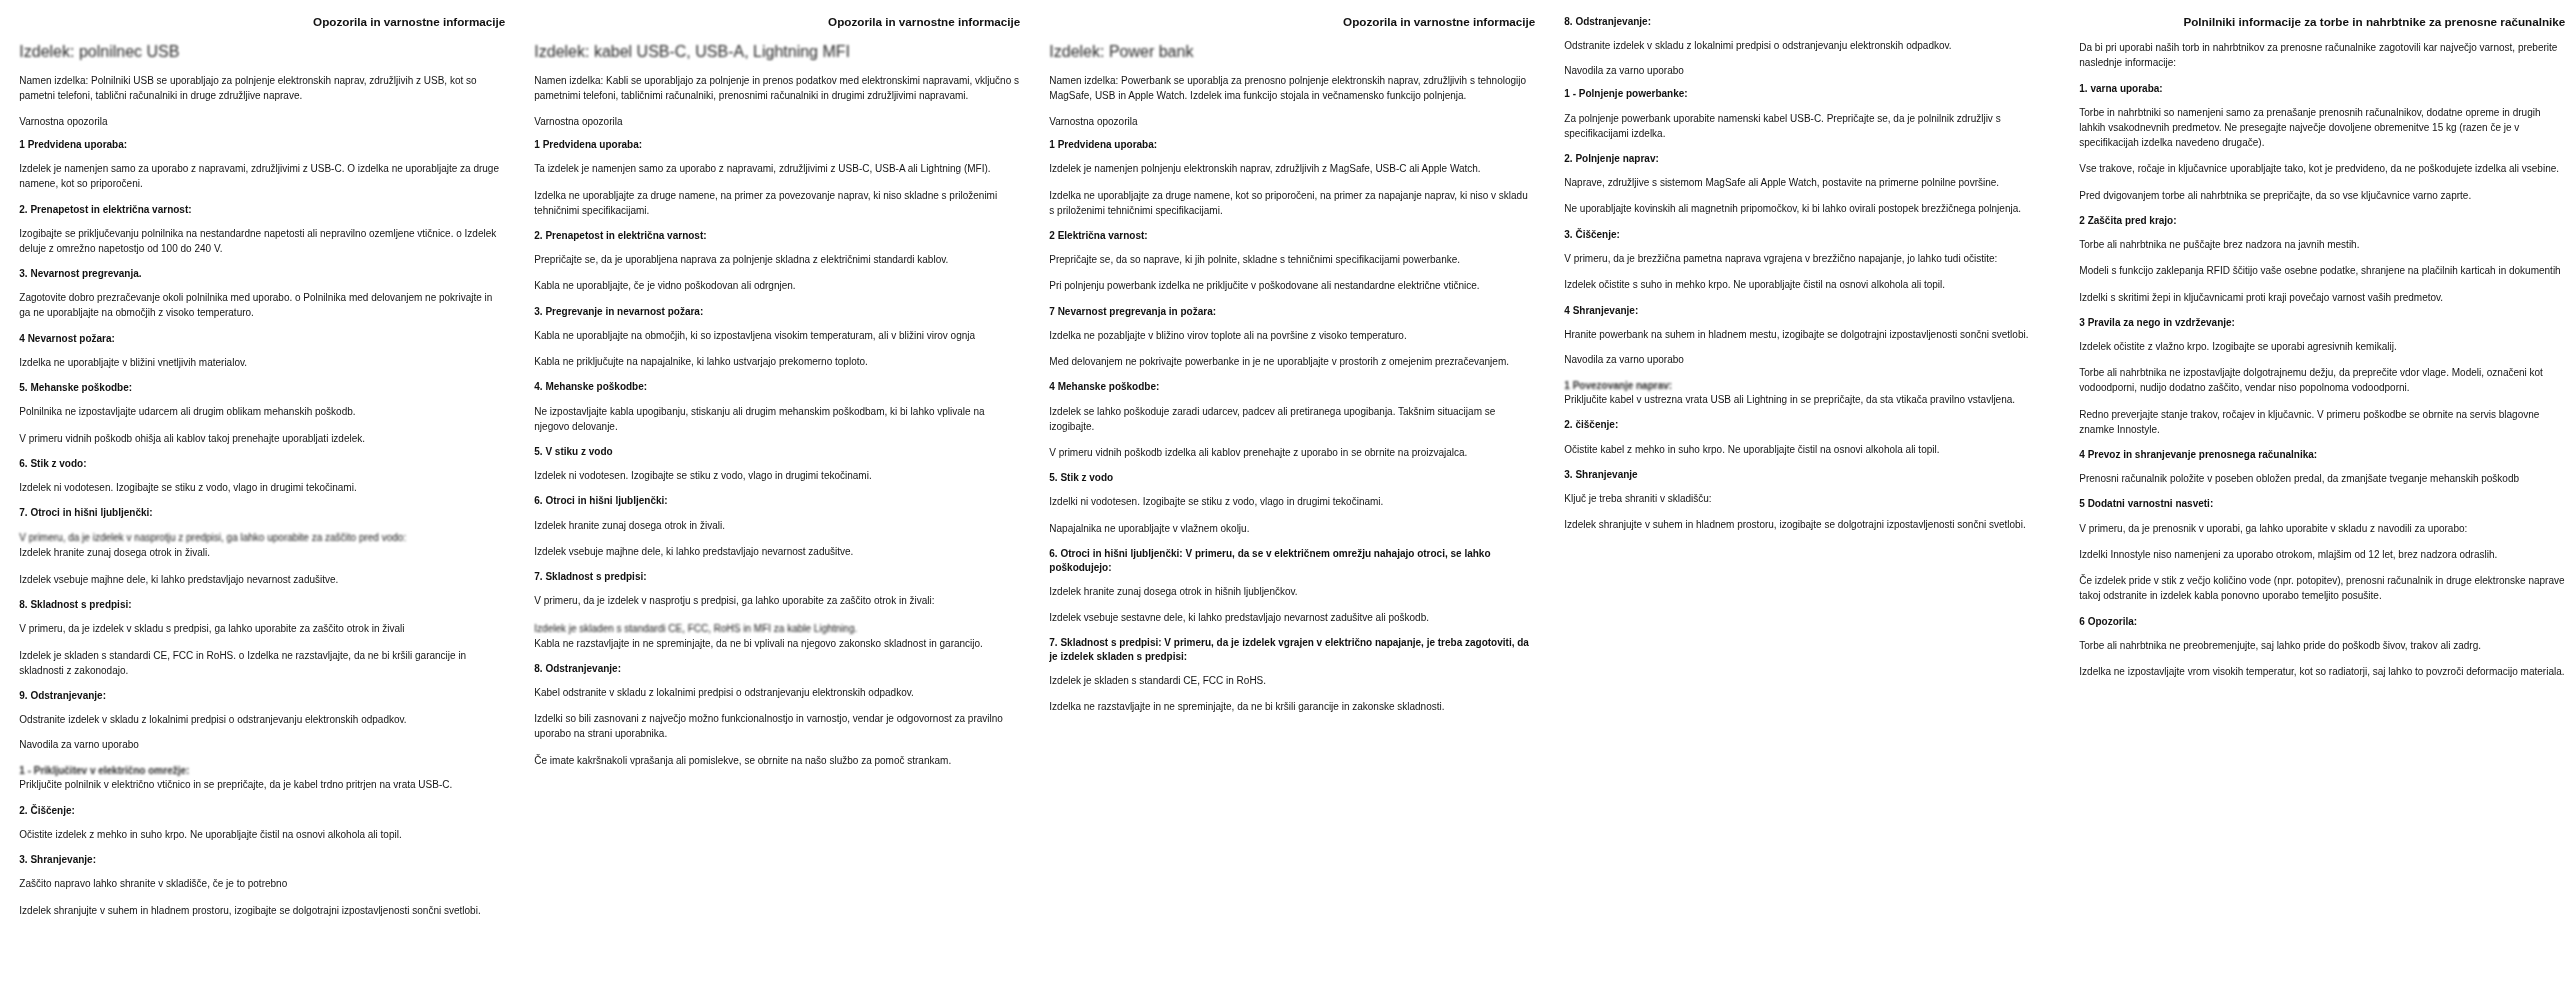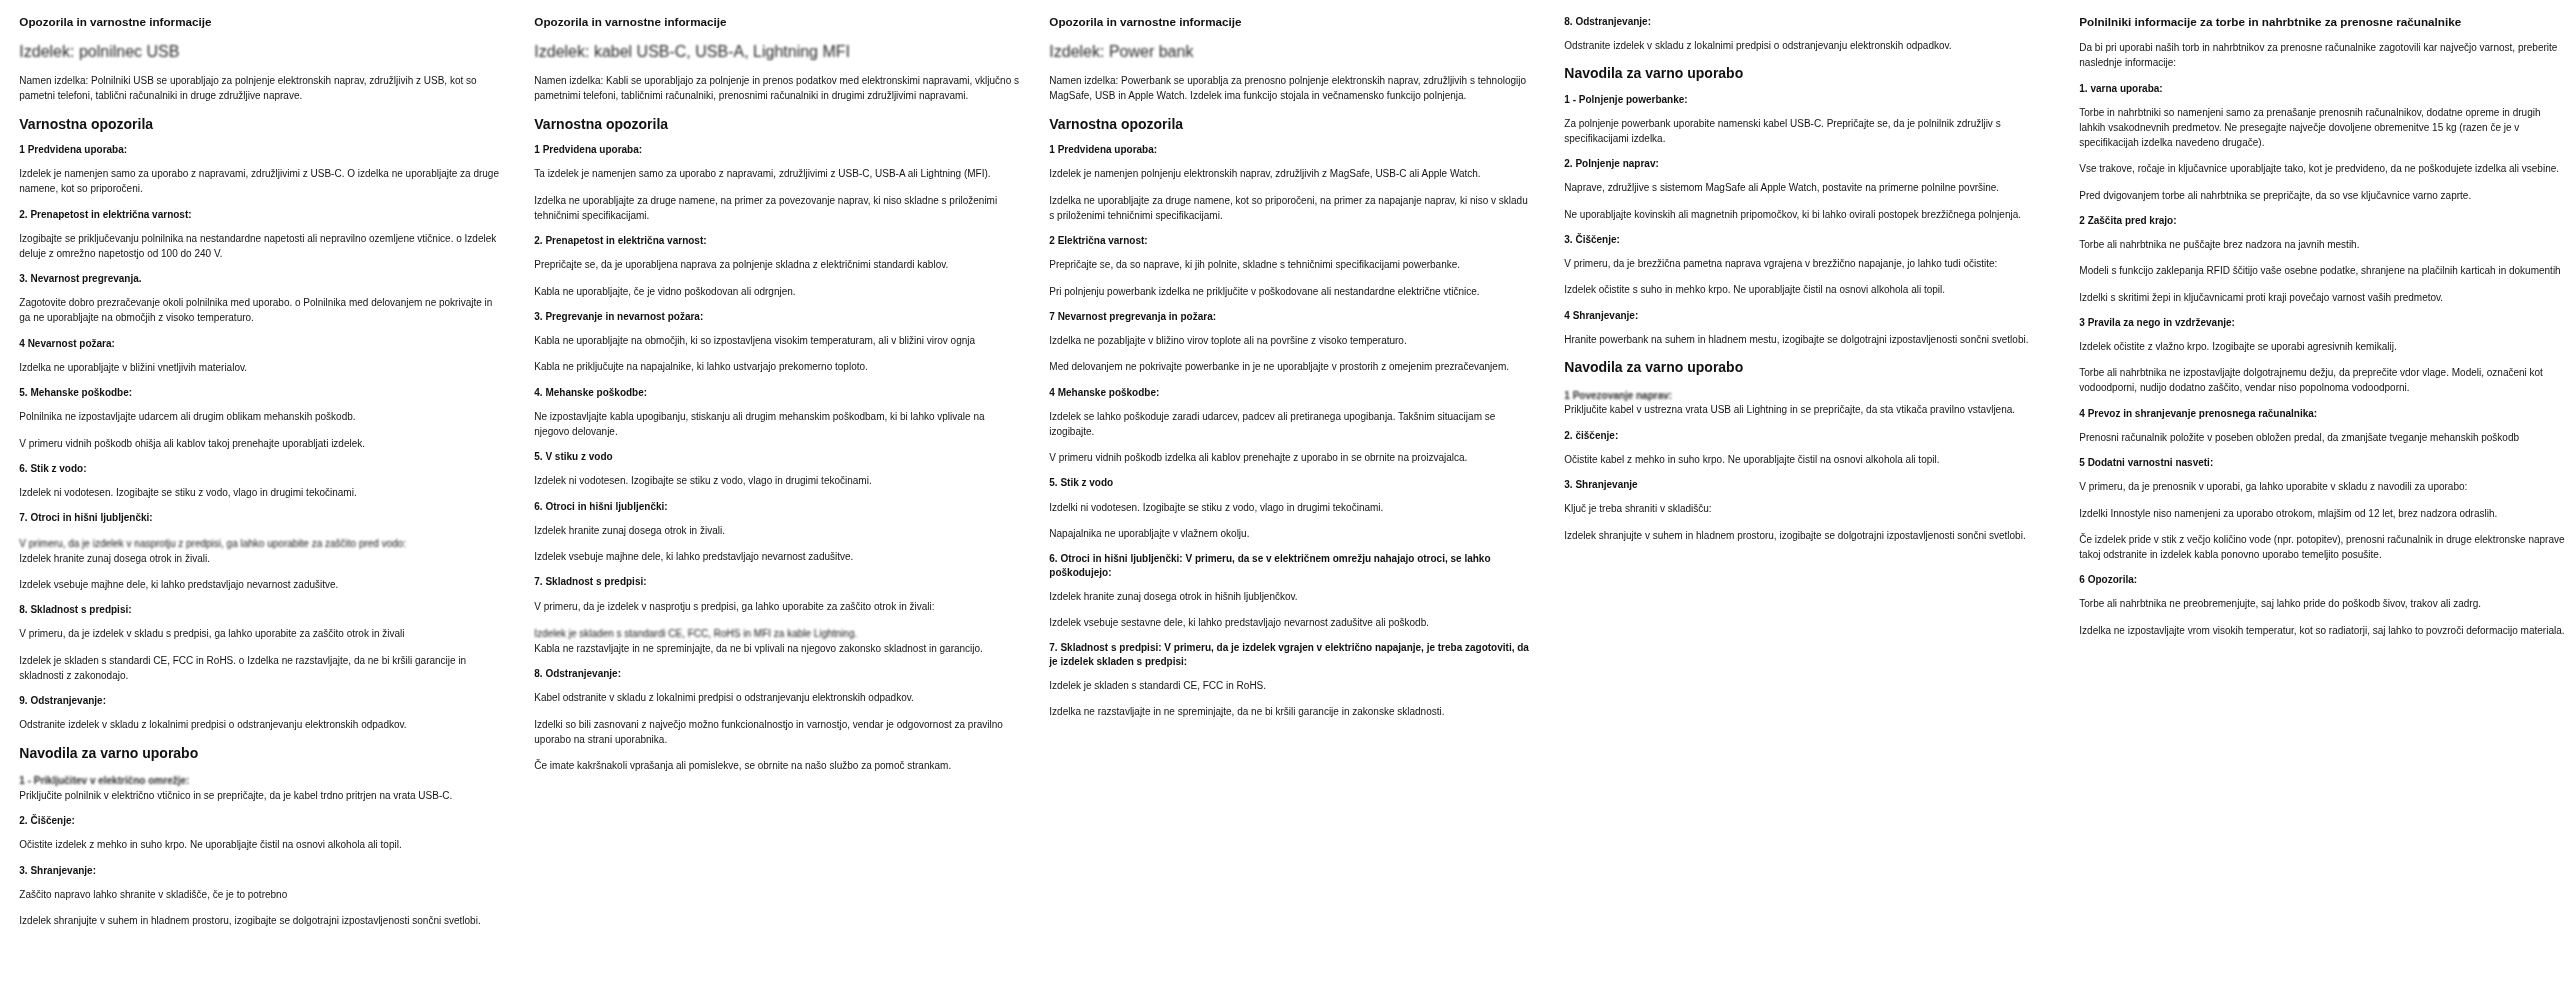--- a/index.html
+++ b/index.html
@@ -29,41 +29,42 @@
   .col-2{width:515px;}
   .col-3{width:515px;}
   .col-4{width:515px;}
   .col-5{width:515px;}
 
   h2.doc-title{
     font-size:11.7px;
     font-weight:bold;
     margin:0 0 11.3px 0;
     line-height:1.25;
+    text-align:right;
   }
   .subtle-line{
     font-size:16px;
     margin:0 0 9.7px 0;
     line-height:1.45;
     color:#1a1a1a;
   }
   .blurred{
     color:#2a2a2a;
     filter:blur(0.9px);
     display:inline;
   }
   p.body{
     font-size:10px;
     line-height:1.5;
     margin:0 0 11.3px 0;
     color:#141414;
   }
   h3.sec{
-    font-size:14px;
-    font-weight:bold;
+    font-size:10px;
+    font-weight:normal;
     margin:0 0 10.5px 0;
     line-height:1.3;
   }
   h4.sub{
     font-size:10px;
     font-weight:bold;
     margin:0 0 9.7px 0;
     line-height:1.35;
   }
 </style>
@@ -126,20 +127,21 @@
         <p class="body">Torbe in nahrbtniki so namenjeni samo za prenašanje prenosnih računalnikov, dodatne opreme in drugih lahkih vsakodnevnih predmetov. Ne presegajte največje dovoljene obremenitve 15 kg (razen če je v specifikacijah izdelka navedeno drugače).</p>
         <p class="body">Vse trakove, ročaje in ključavnice uporabljajte tako, kot je predvideno, da ne poškodujete izdelka ali vsebine.</p>
         <p class="body">Pred dvigovanjem torbe ali nahrbtnika se prepričajte, da so vse ključavnice varno zaprte.</p>
         <h4 class="sub">2 Zaščita pred krajo:</h4>
         <p class="body">Torbe ali nahrbtnika ne puščajte brez nadzora na javnih mestih.</p>
         <p class="body">Modeli s funkcijo zaklepanja RFID ščitijo vaše osebne podatke, shranjene na plačilnih karticah in dokumentih</p>
         <p class="body">Izdelki s skritimi žepi in ključavnicami proti kraji povečajo varnost vaših predmetov.</p>
         <h4 class="sub">3 Pravila za nego in vzdrževanje:</h4>
         <p class="body">Izdelek očistite z vlažno krpo. Izogibajte se uporabi agresivnih kemikalij.</p>
         <p class="body">Torbe ali nahrbtnika ne izpostavljajte dolgotrajnemu dežju, da preprečite vdor vlage. Modeli, označeni kot vodoodporni, nudijo dodatno zaščito, vendar niso popolnoma vodoodporni.</p>
+        <p class="body">Redno preverjajte stanje trakov, ročajev in ključavnic. V primeru poškodbe se obrnite na servis blagovne znamke Innostyle.</p>
         <h4 class="sub">4 Prevoz in shranjevanje prenosnega računalnika:</h4>
         <p class="body">Prenosni računalnik položite v poseben obložen predal, da zmanjšate tveganje mehanskih poškodb</p>
         <h4 class="sub">5 Dodatni varnostni nasveti:</h4>
         <p class="body">V primeru, da je prenosnik v uporabi, ga lahko uporabite v skladu z navodili za uporabo:</p>
         <p class="body">Izdelki Innostyle niso namenjeni za uporabo otrokom, mlajšim od 12 let, brez nadzora odraslih.</p>
         <p class="body">Če izdelek pride v stik z večjo količino vode (npr. potopitev), prenosni računalnik in druge elektronske naprave takoj odstranite in izdelek kabla ponovno uporabo temeljito posušite.</p>
         <h4 class="sub">6 Opozorila:</h4>
         <p class="body">Torbe ali nahrbtnika ne preobremenjujte, saj lahko pride do poškodb šivov, trakov ali zadrg.</p>
         <p class="body">Izdelka ne izpostavljajte vrom visokih temperatur, kot so radiatorji, saj lahko to povzroči deformacijo materiala.</p>
       </div>

